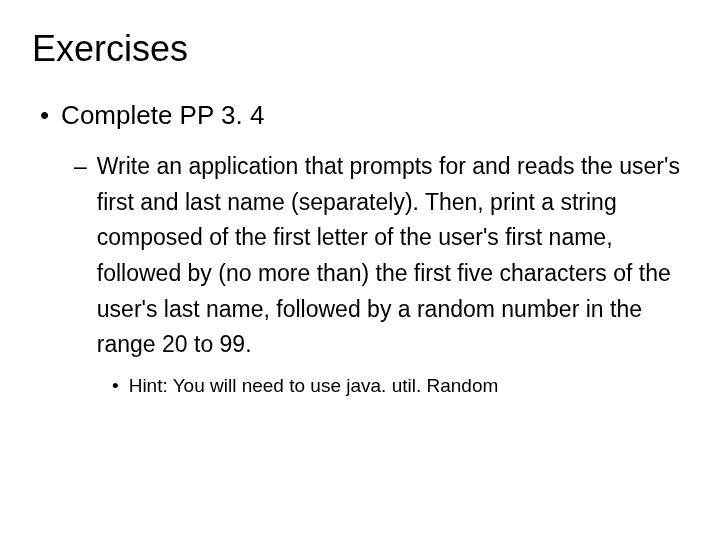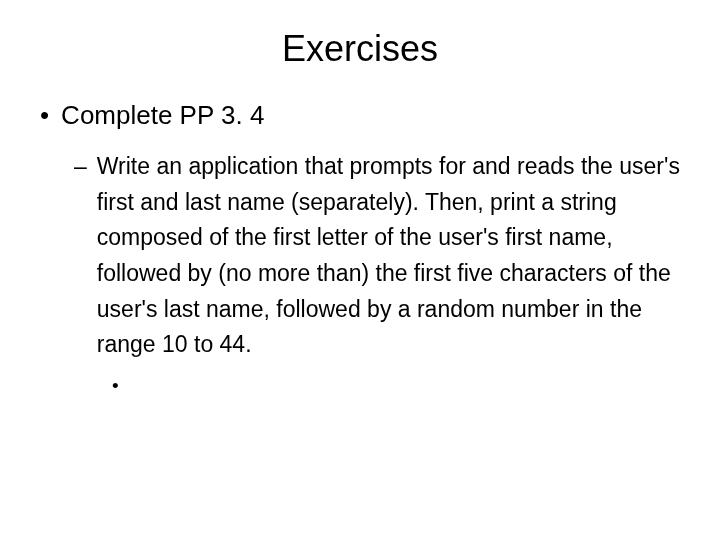--- a/index.html
+++ b/index.html
@@ -14,21 +14,20 @@
       font-family: Arial, Helvetica, sans-serif;
       color: #000000;
       overflow: hidden;
     }
     .slide {
       width: 100%;
       height: 100%;
       padding: 20px 32px;
     }
     .title {
-      text-align: center;
       font-size: 36px;
       font-weight: normal;
       margin-bottom: 30px;
       margin-top: 8px;
     }
     .bullet-l1 {
       font-size: 26px;
       margin-left: 8px;
       margin-bottom: 18px;
       display: flex;
@@ -66,19 +65,20 @@
 <div class="slide">
   <h1 class="title">Exercises</h1>
 
   <div class="bullet-l1">
     <span class="marker">•</span>
     <span class="text">Complete PP 3. 4</span>
   </div>
 
   <div class="bullet-l2">
     <span class="marker">–</span>
-    <span class="text">Write an application that prompts for and reads the user's first and last name (separately). Then, print a string composed of the first letter of the user's first name, followed by (no more than) the first five characters of the user's last name, followed by a random number in the range 10 to 44.</span>
+    <span class="text">Write an application that prompts for and reads the user's first and last name (separately). Then, print a string composed of the first letter of the user's first name, followed by (no more than) the first five characters of the user's last name, followed by a random number in the range 20 to 99.</span>
   </div>
 
   <div class="bullet-l3">
     <span class="marker">•</span>
+    <span class="text">Hint: You will need to use java. util. Random</span>
   </div>
 </div>
 
 </body></html>

